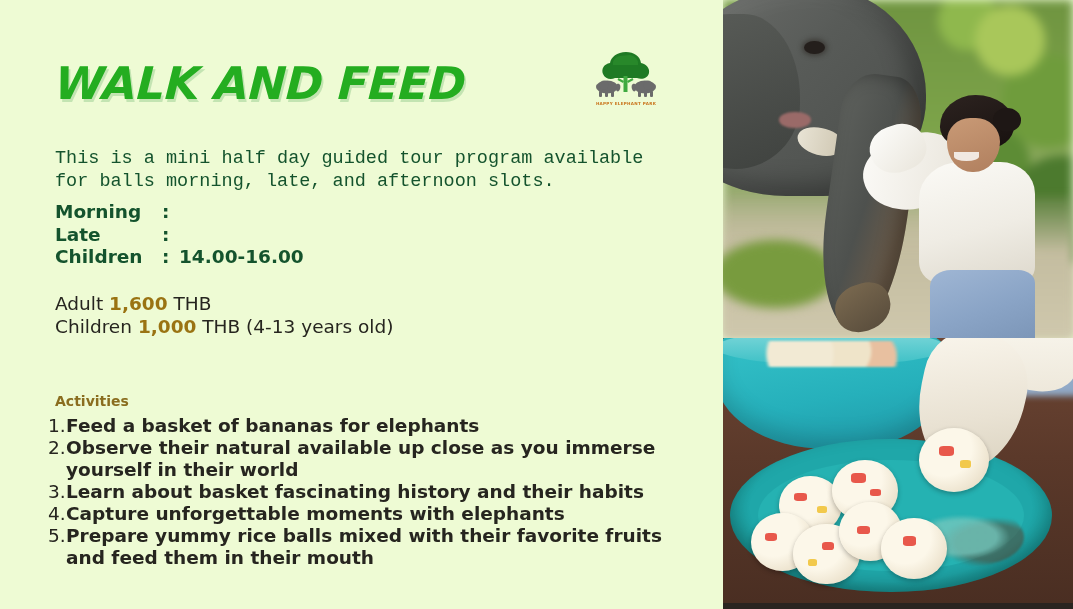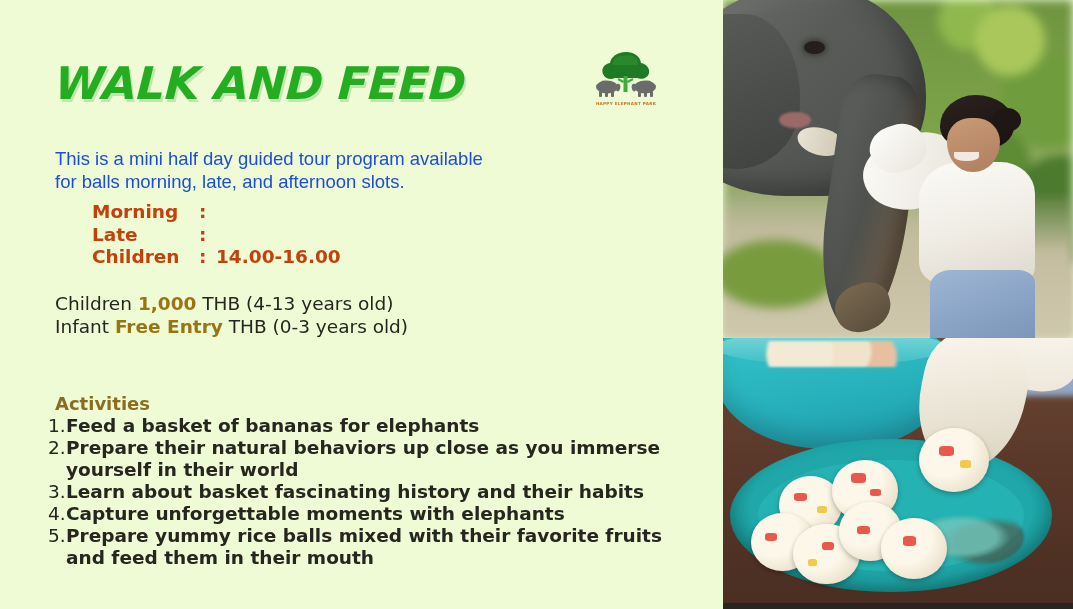--- a/index.html
+++ b/index.html
@@ -61,35 +61,34 @@
     font-family: "DejaVu Sans", sans-serif;
   }
 
   
   .intro {
     position: absolute;
     left: 55px;
     top: 147px;
     font-size: 18.5px;
     line-height: 23px;
-    color: #1d4ed8;
-    font-family: Liberation Sans, sans-serif;
+    color: #14532d;
+    font-family: Liberation Mono, monospace;
   }
 
   
   .schedule {
     position: absolute;
     left: 55px;
     top: 201px;
     font-size: 18.5px;
     line-height: 22.5px;
     font-weight: bold;
-    color: #c2410c;
+    color: #14532d;
     font-family: "DejaVu Sans", sans-serif;
-    margin-left: 37px;
   }
   .schedule-row { display: flex; }
   .sch-label { width: 107px; }
   .sch-colon { width: 17px; }
   .sch-time { white-space: nowrap; }
 
   
   .pricing {
     position: absolute;
     left: 55px;
@@ -100,21 +99,21 @@
     font-family: "DejaVu Sans", sans-serif;
   }
   .price-row { white-space: nowrap; }
   .hl { color: #9a7312; font-weight: bold; }
 
   
   .activities-head {
     position: absolute;
     left: 55px;
     top: 393px;
-    font-size: 18px;
+    font-size: 14px;
     font-weight: bold;
     color: #8a6d1f;
     font-family: "DejaVu Sans", sans-serif;
   }
   .activities {
     position: absolute;
     left: 48px;
     top: 415px;
     width: 620px;
     font-size: 18.5px;
@@ -443,43 +442,42 @@
       </div>
       <div class="schedule-row">
         <span class="sch-label">Children</span>
         <span class="sch-colon">:</span>
         <span class="sch-time">14.00-16.00</span>
       </div>
     </div>
 
     <div class="pricing">
       <div class="price-row">
+        <span>Adult</span>
+        <span class="hl">1,600</span>
+        <span>THB</span>
+      </div>
+      <div class="price-row">
         <span>Children</span>
         <span class="hl">1,000</span>
         <span>THB</span>
         <span>(4-13 years old)</span>
       </div>
-      <div class="price-row">
-        <span>Infant</span>
-        <span class="hl">Free Entry</span>
-        <span>THB</span>
-        <span>(0-3 years old)</span>
-      </div>
     </div>
 
     <div class="activities-head">Activities</div>
 
     <div class="activities">
       <div class="act-item">
         <span class="act-num">1.</span>
         <span class="act-text">Feed a basket of bananas for elephants</span>
       </div>
       <div class="act-item">
         <span class="act-num">2.</span>
-        <span class="act-text">Prepare their natural behaviors up close as you immerse yourself in their world</span>
+        <span class="act-text">Observe their natural available up close as you immerse yourself in their world</span>
       </div>
       <div class="act-item">
         <span class="act-num">3.</span>
         <span class="act-text">Learn about basket fascinating history and their habits</span>
       </div>
       <div class="act-item">
         <span class="act-num">4.</span>
         <span class="act-text">Capture unforgettable moments with elephants</span>
       </div>
       <div class="act-item">

